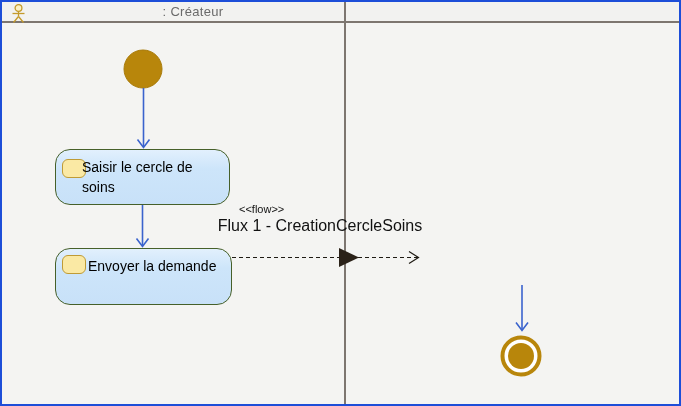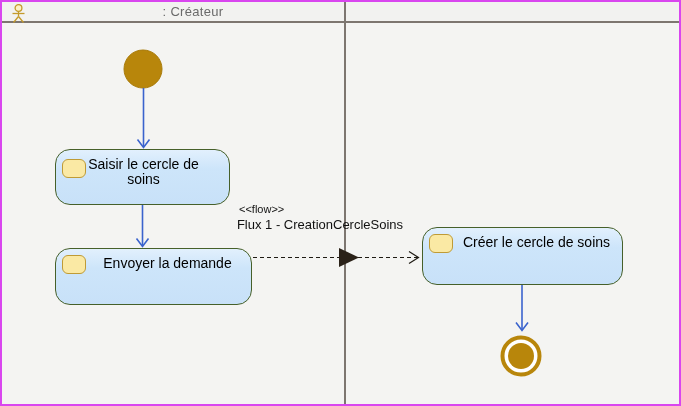--- a/index.html
+++ b/index.html
@@ -3,21 +3,21 @@
 <meta charset="utf-8">
 <style>
   * { margin: 0; padding: 0; box-sizing: border-box; }
   html, body { width: 681px; height: 406px; }
   body { font-family: "Liberation Sans", sans-serif; background: #ffffff; }
 
   .canvas {
     position: relative;
     width: 681px; height: 406px;
     background: #f4f4f2;
-    border: 2px solid #d946ef;
+    border: 2px solid #1d4ed8;
     overflow: hidden;
   }
 
   
   .header-row {
     position: absolute; left: 0; top: 0; right: 0; height: 21px;
     border-bottom: 2px solid #7d7670;
     background: #f2f2f0;
     display: flex;
   }
@@ -40,45 +40,45 @@
   .activity {
     position: absolute;
     background: linear-gradient(to bottom, #e2f0fd 0%, #cde5fa 35%, #c8e1f8 100%);
     border: 1.6px solid #46602a;
     border-radius: 15px;
     color: #000;
     font-size: 14px;
   }
   .activity .label {
     position: absolute; left: 0; right: 0; top: 7px;
-    text-align: center; line-height: 15px;
+    text-align: left; line-height: 20px;
   }
   .activity.a1 .label { padding: 0 24px 0 26px; }
   .activity.a2 .label, .activity.a3 .label { padding: 0 4px 0 32px; }
   .sub-icon {
     position: absolute; left: 6px; top: 9px;
     width: 24px; height: 19px;
     background: #fae9a4;
     border: 1.6px solid #bf9b36;
     border-radius: 6px;
   }
   .activity.a2 .sub-icon, .activity.a3 .sub-icon { top: 6px; }
 
   .activity.a1 { left: 53px;  top: 147px; width: 175px; height: 56px; }
-  .activity.a2 { left: 53px;  top: 246px; width: 197px; height: 57px; }
+  .activity.a2 { left: 53px;  top: 246px; width: 177px; height: 57px; }
   .activity.a3 { left: 420px; top: 225px; width: 201px; height: 58px; }
 
   
   .flow-stereotype {
     position: absolute; left: 237px; top: 201px; width: 160px;
     text-align: left; font-size: 11px; color: #111;
   }
   .flow-name {
     position: absolute; left: 187px; top: 215px; width: 262px;
-    text-align: center; font-size: 13px; color: #111;
+    text-align: center; font-size: 16px; color: #111;
   }
 
   
   svg.wires { position: absolute; left: 0; top: 0; width: 681px; height: 406px; }
 </style>
 </head>
 <body>
 
 <div class="canvas">
 
@@ -133,21 +133,17 @@
   <div class="activity a1">
     <span class="sub-icon"></span>
     <div class="label">Saisir le cercle de soins</div>
   </div>
 
   <div class="activity a2">
     <span class="sub-icon"></span>
     <div class="label">Envoyer la demande</div>
   </div>
 
-  <div class="activity a3">
-    <span class="sub-icon"></span>
-    <div class="label">Créer le cercle de soins</div>
-  </div>
 
   <div class="flow-stereotype">&lt;&lt;flow&gt;&gt;</div>
   <div class="flow-name">Flux 1 - CreationCercleSoins</div>
 
 </div>
 
 </body></html>

